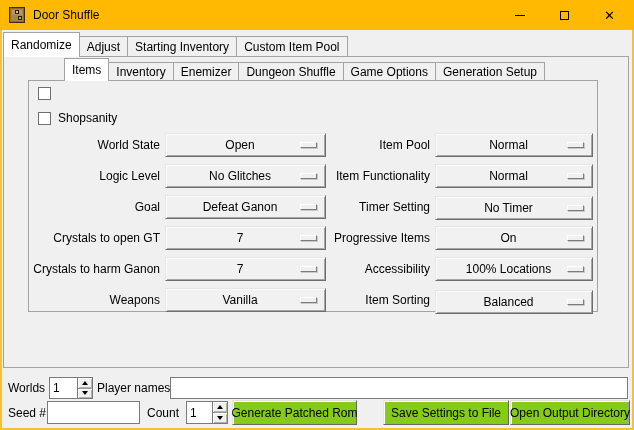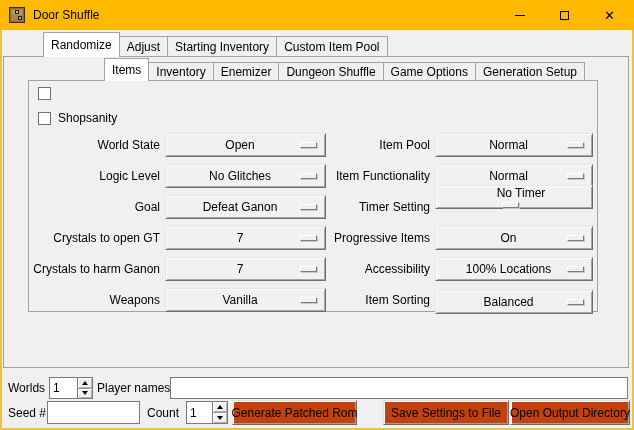--- a/index.html
+++ b/index.html
@@ -26,21 +26,21 @@
   .glyph-min { width: 10px; height: 1px; background: #000; }
   .glyph-max { width: 9px; height: 9px; border: 1px solid #000; }
   .glyph-close { font-size: 13px; line-height: 13px; }
 
   
   .frame-l, .frame-r { position: absolute; top: 30px; bottom: 0; width: 2px; background: #F2C33A; }
   .frame-l { left: 0; } .frame-r { right: 0; }
   .frame-b { position: absolute; left: 0; right: 0; bottom: 0; height: 2px; background: #F2C33A; }
 
   
-  .tabrow { position: absolute; display: flex; align-items: flex-end; padding-left: 40px; }
+  .tabrow { position: absolute; display: flex; align-items: flex-end; }
   .tabrow-outer { left: 3px; top: 33px; height: 24px; z-index: 5; }
   .tabrow-inner { left: 28px; top: 59px; height: 22px; z-index: 5; }
   .tab {
     border: 1px solid #a3a3a3; background: #f0f0f0;
     padding: 0 7px; display: flex; align-items: center; white-space: nowrap;
     margin-left: -1px;
   }
   .tabrow-outer .tab { height: 21px; }
   .tabrow-inner .tab { height: 19px; }
   .tab.active { background: #ffffff; border-bottom: none; margin-left: 0; z-index: 6; }
@@ -91,21 +91,21 @@
   .spin-btns { position: absolute; right: 0; top: 0; bottom: 0; width: 15px; border-left: 1px solid #7a7a7a; display: flex; flex-direction: column; }
   .spin-btn {
     flex: 1; background: #f0f0f0; display: flex; align-items: center; justify-content: center;
     box-shadow: inset 1px 1px 0 #fff, inset -1px -1px 0 #b0b0b0;
   }
   .spin-btn + .spin-btn { border-top: 1px solid #9a9a9a; }
   .tri-up { width: 0; height: 0; border-left: 3px solid transparent; border-right: 3px solid transparent; border-bottom: 4px solid #000; }
   .tri-down { width: 0; height: 0; border-left: 3px solid transparent; border-right: 3px solid transparent; border-top: 4px solid #000; }
 
   .push-btn {
-    position: absolute; background: #c2410c;
+    position: absolute; background: #84cc16;
     border: 1px solid; border-color: #e3e3e3 #696969 #696969 #e3e3e3;
     box-shadow: inset 1px 1px 0 #ffffff, inset -1px -1px 0 #a0a0a0;
     display: flex; align-items: center; justify-content: center;
     font-size: 12px; white-space: nowrap; cursor: default;
   }
 </style>
 </head>
 <body>
 
 <div class="window">
@@ -226,21 +226,21 @@
     <span class="dd-indicator"></span>
   </div>
 
   <div class="opt-label" style="left:326px; top:164px; width:104px;">Item Functionality</div>
   <div class="dropdown" style="left:435px; top:164px; width:158px;">
     <span class="dd-value">Normal</span>
     <span class="dd-indicator"></span>
   </div>
 
   <div class="opt-label" style="left:326px; top:195px; width:104px;">Timer Setting</div>
-  <div class="dropdown" style="left:435px; top:185px; width:158px;flex-direction:column;">
+  <div class="dropdown" style="left:435px; top:196px; width:158px;">
     <span class="dd-value">No Timer</span>
     <span class="dd-indicator"></span>
   </div>
 
   <div class="opt-label" style="left:326px; top:226px; width:104px;">Progressive Items</div>
   <div class="dropdown" style="left:435px; top:226px; width:158px;">
     <span class="dd-value">On</span>
     <span class="dd-indicator"></span>
   </div>
 

